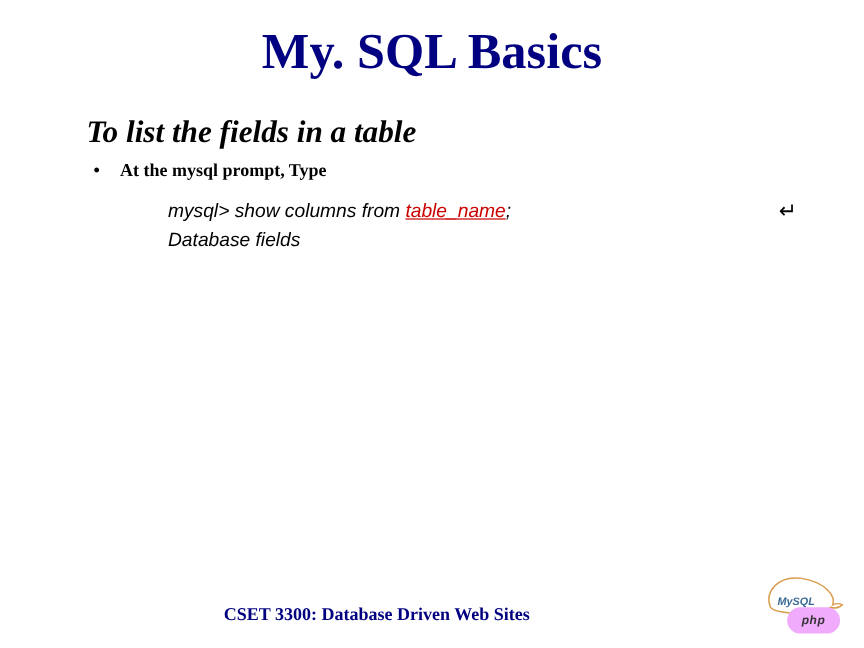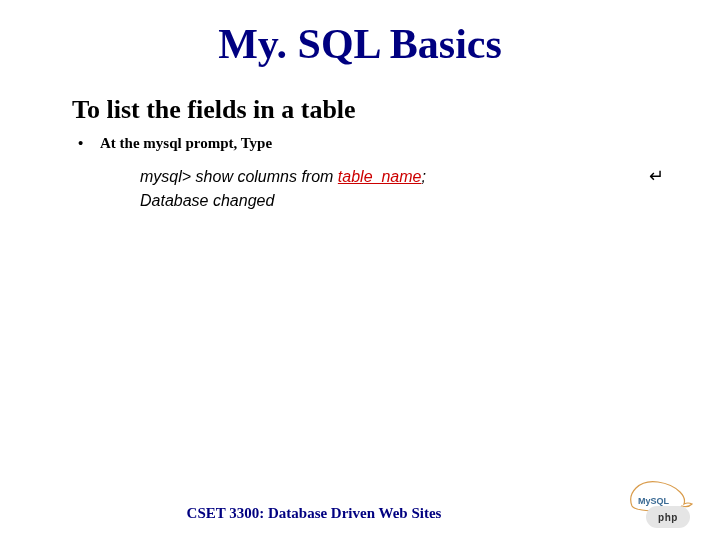--- a/index.html
+++ b/index.html
@@ -1,47 +1,47 @@
 <!DOCTYPE html>
 <html><head>
 <meta charset="utf-8">
 <style>
   * { margin: 0; padding: 0; box-sizing: border-box; }
   html, body { width: 720px; height: 540px; background: #fff; font-family: "Times New Roman", Times, serif; color: #000; }
   .slide { position: relative; width: 720px; height: 540px; border-radius: 20px; }
   .title { position: absolute; top: 20px; left: 0; width: 720px; text-align: center; font-size: 42px; font-weight: bold; color: #000080; }
-  .subtitle { position: absolute; top: 95px; left: 72px; font-size: 26px; font-weight: bold; color: #000; }
+  .subtitle { position: absolute; top: 95px; left: 72px; font-size: 26px; font-weight: bold; color: #000; font-style: italic; }
   .bullet-row { position: absolute; top: 135px; left: 78px; font-size: 15px; font-weight: bold; }
   .bullet-dot { display: inline-block; width: 22px; }
   .code-block { position: absolute; top: 165px; left: 140px; font-family: Arial, Helvetica, sans-serif; font-size: 16px; line-height: 1.5; font-style: italic; }
   .highlight { color: #cc0000; text-decoration: underline; }
   .return-sym { position: absolute; top: 165px; right: 56px; font-family: Arial, sans-serif; font-size: 18px; color: #000; }
   .footer { position: absolute; bottom: 18px; left: 0; width: 608px; text-align: center; font-size: 15px; font-weight: bold; color: #000080; padding-left: 20px; }
-  .logo-group { position: absolute; bottom: 12px; right: 26px; width: 90px; height: 50px; }
+  .logo-group { position: absolute; bottom: 12px; right: 16px; width: 90px; height: 50px; font-style: italic; }
   .mysql-dolphin { position: absolute; top: 0; right: 0; }
-  .php-pill { position: absolute; bottom: 0; right: 4px; width: 44px; height: 22px; background: #e5e5e5; border-radius: 11px; display: flex; align-items: center; justify-content: center; font-family: Arial, sans-serif; font-size: 10px; font-weight: bold; color: #333; letter-spacing: 0.5px; }
+  .php-pill { position: absolute; bottom: 0; right: 4px; width: 44px; height: 22px; background: #f0abfc; border-radius: 11px; display: flex; align-items: center; justify-content: center; font-family: Arial, sans-serif; font-size: 10px; font-weight: bold; color: #333; letter-spacing: 0.5px; }
 </style>
 </head>
 <body>
 
 <div class="slide">
 
   <div class="title">My. SQL Basics</div>
 
   <div class="subtitle">To list the fields in a table</div>
 
   <div class="bullet-row">
     <span class="bullet-dot">•</span><span>At the mysql prompt, Type</span>
   </div>
 
   <div class="code-block">
     <div>
       <span>mysql&gt; </span><span>show columns from </span><span class="highlight">table_name</span><span>;</span>
     </div>
-    <div>Database changed</div>
+    <div>Database fields</div>
   </div>
 
   <div class="return-sym">↵</div>
 
   <div class="footer">CSET 3300: Database Driven Web Sites</div>
 
   <div class="logo-group">
     <svg class="mysql-dolphin" width="70" height="36" viewBox="0 0 70 36">
       <path d="M 8 28 Q 4 18 12 10 Q 20 2 34 4 Q 48 6 56 14 Q 62 20 60 26 Q 64 24 68 26 Q 64 30 58 28 Q 54 32 44 32 Q 30 34 18 32 Q 10 31 8 28 Z" fill="none" stroke="#d99b4a" stroke-width="1.2"></path>
       <text x="14" y="26" font-family="Arial" font-size="9" font-weight="bold" fill="#3a6a94">MySQL</text>

